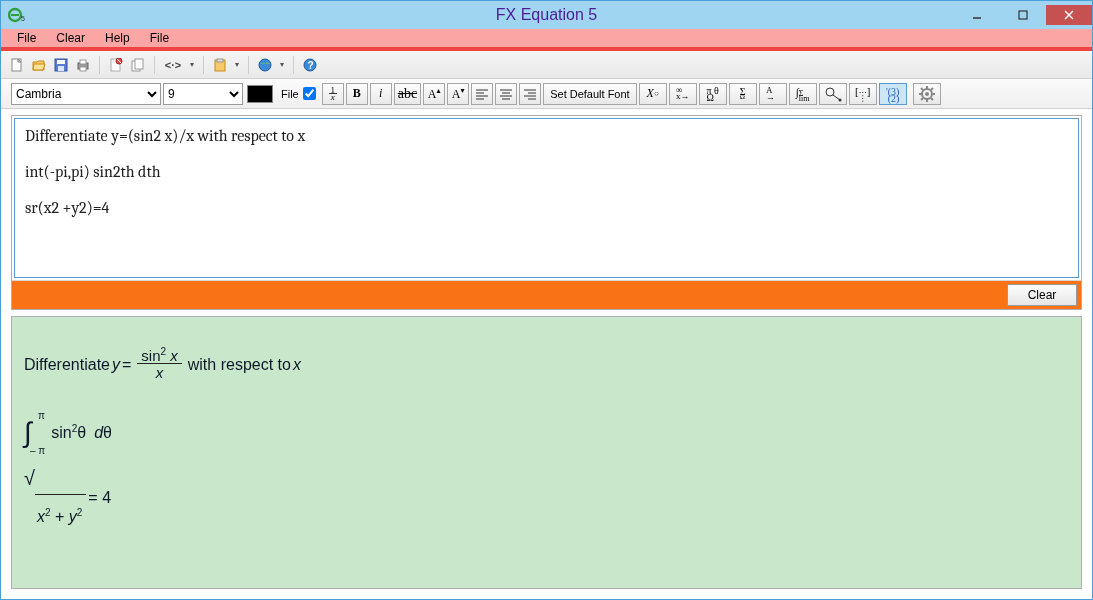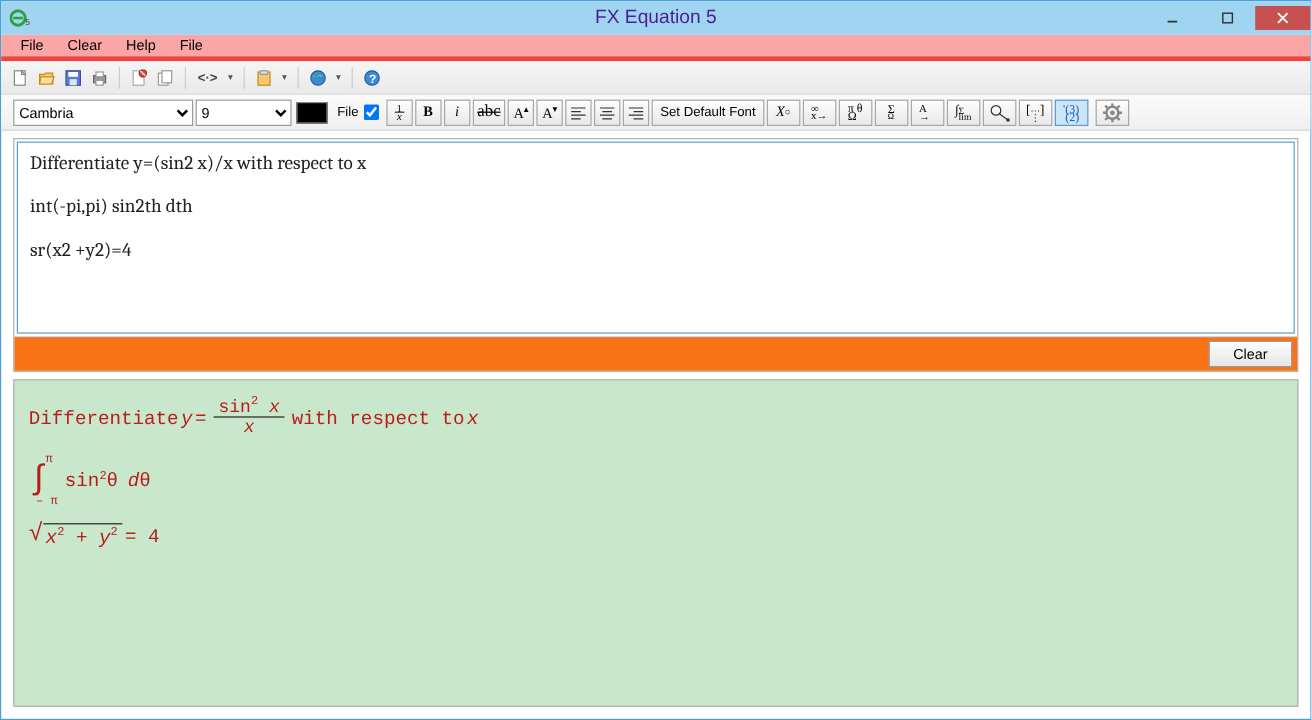--- a/index.html
+++ b/index.html
@@ -35,34 +35,34 @@
 .fmt-btn.wide { min-width: 28px; }
 .setdefault { font-size:11px; padding:0 6px; font-family:"Segoe UI",sans-serif;}
 
 .content { flex: 1; display: flex; flex-direction: column; padding: 6px 10px 10px 10px; gap: 6px; }
 
 .input-wrap { border: 1px solid #b0b0b0; display:flex; flex-direction:column; }
 .equation-input { height: 160px; border:1px solid #5a9bd5; margin:2px; padding: 8px 10px; font-family: Cambria, "Times New Roman", serif; font-size: 16px; color:#222; outline:none; white-space:pre-wrap; overflow:auto; }
 .clear-row { display:flex; justify-content:flex-end; padding:3px 4px; border-top:1px solid #d6d6d6; background:#f97316;}
 .clear-btn { width:70px; height:22px; border:1px solid #9a9a9a; background:linear-gradient(#fdfdfd,#e6e6e6); font-size:12px; cursor:pointer; }
 
-.preview { flex:1; border:1px solid #b0b0b0; background:#c9e8cb; padding: 14px 12px; font-family: Liberation Mono, monospace; font-size: 16px; color:#b91c1c; overflow:auto; }
+.preview { flex:1; border:1px solid #b0b0b0; background:#c9e8cb; padding: 14px 12px; font-family: Liberation Sans, sans-serif; font-size: 16px; color:#0f172a; overflow:auto; }
 .preview .peq { margin-bottom: 14px; display:flex; align-items:center; flex-wrap:wrap; gap:2px;}
 .preview .it { font-style: italic; }
-.preview .frac { display:inline-flex; flex-direction:column; align-items:center; margin:0 4px; vertical-align:middle;}
+.preview .frac { display:inline-flex; flex-direction:column; align-items:center; margin:16px 4px; vertical-align:middle;}
 .preview .frac .num { border-bottom:1px solid #222; padding:0 4px; font-size:15px; line-height:1;}
 .preview .frac .den { padding:0 4px; font-size:15px; line-height:1.2;}
 .preview sup { font-size: 10px; vertical-align: super; }
 .preview .intsym { font-size: 28px; line-height: 1; display:inline-block; }
 .preview .intwrap { display:inline-flex; flex-direction:column; align-items:flex-start; line-height:0.7; margin-right:4px;}
 .preview .intub { font-size:10px; margin-left:14px;}
 .preview .intlb { font-size:10px; margin-left:6px;}
 .preview .sqrt { display:inline-flex; align-items:flex-start;}
 .preview .sqrt .rad { font-size:20px; line-height:1; }
-.preview .sqrt .radicand { border-top:1px solid #222; padding:2px 4px 2px 2px; }
+.preview .sqrt .radicand { border-top:1px solid #222; padding:12px 4px 2px 2px;margin-top:26px; }
 
 svg { display:block; }
 </style>
 </head>
 <body>
 
 <div class="window">
 
   <div class="titlebar">
     <div class="app-icon">

